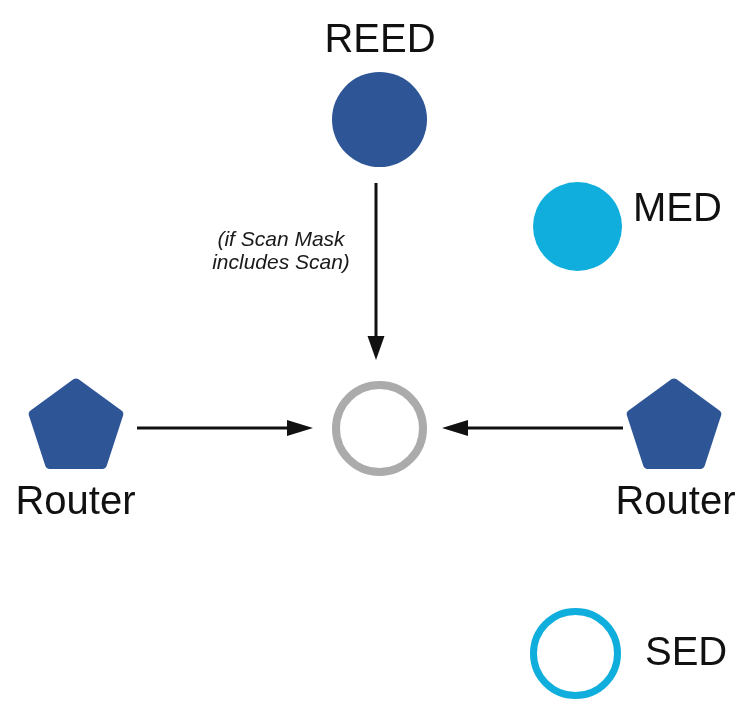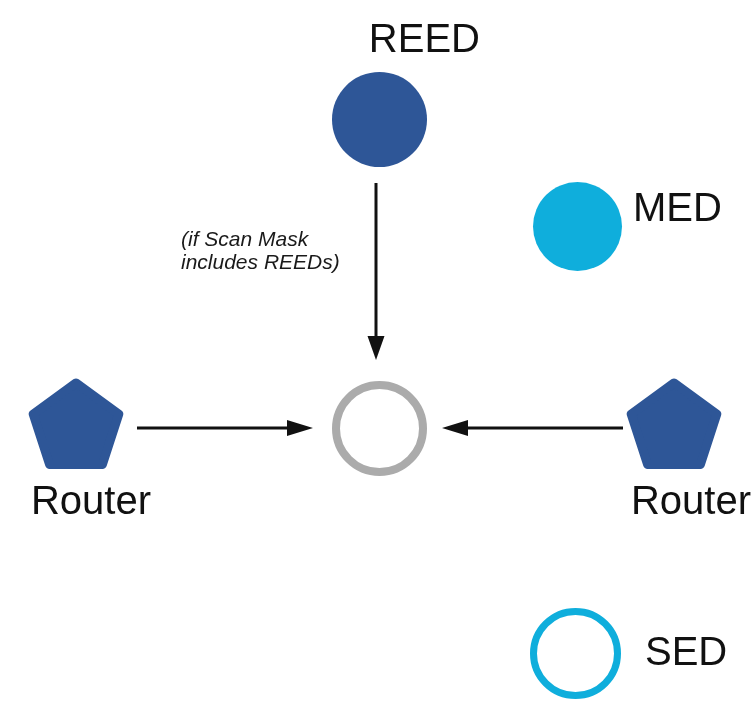--- a/index.html
+++ b/index.html
@@ -16,27 +16,28 @@
     overflow: hidden;
   }
   .abs { position: absolute; }
   .node-label {
     position: absolute;
     font-size: 40px;
     line-height: 40px;
     color: #111111;
     white-space: nowrap;
   }
-  .centered { text-align: right; }
+  .centered { text-align: center; }
   .caption {
     position: absolute;
     font-size: 21px;
     line-height: 23px;
     font-style: italic;
     color: #1a1a1a;
+    text-align: center;
     white-space: nowrap;
   }
   svg { display: block; overflow: visible; }
 </style>
 </head>
 <body>
 
 <div class="stage">
 
   <div class="node-label centered" style="left:280px; top:18px; width:200px;">REED</div>
@@ -51,21 +52,21 @@
 
   <div class="node-label" style="left:633px; top:187px;">MED</div>
 
   <svg class="abs" style="left:361px; top:181px;" width="30" height="182">
     <line x1="15" y1="2" x2="15" y2="158" stroke-width="3" stroke="#111111"></line>
     <polygon points="15,179 6.5,155 23.5,155" fill="#111111"></polygon>
   </svg>
 
   <div class="caption" style="left:181px; top:227px; width:200px;">
     <div>(if Scan Mask</div>
-    <div>includes REEDs)</div>
+    <div>includes Scan)</div>
   </div>
 
   <svg class="abs" style="left:332px; top:381px;" width="95" height="95">
     <circle cx="47.5" cy="47.5" r="43.5" fill="#ffffff" stroke-width="8" stroke="#ABABAB"></circle>
   </svg>
 
   <svg class="abs" style="left:26px; top:378px;" width="100" height="96" viewBox="0 0 100 96">
     <polygon points="50,5 92.8,36.1 76.45,86.4 23.55,86.4 7.2,36.1" stroke-width="9" stroke-linejoin="round" fill="#2E5697" stroke="#2E5697"></polygon>
   </svg>
 

